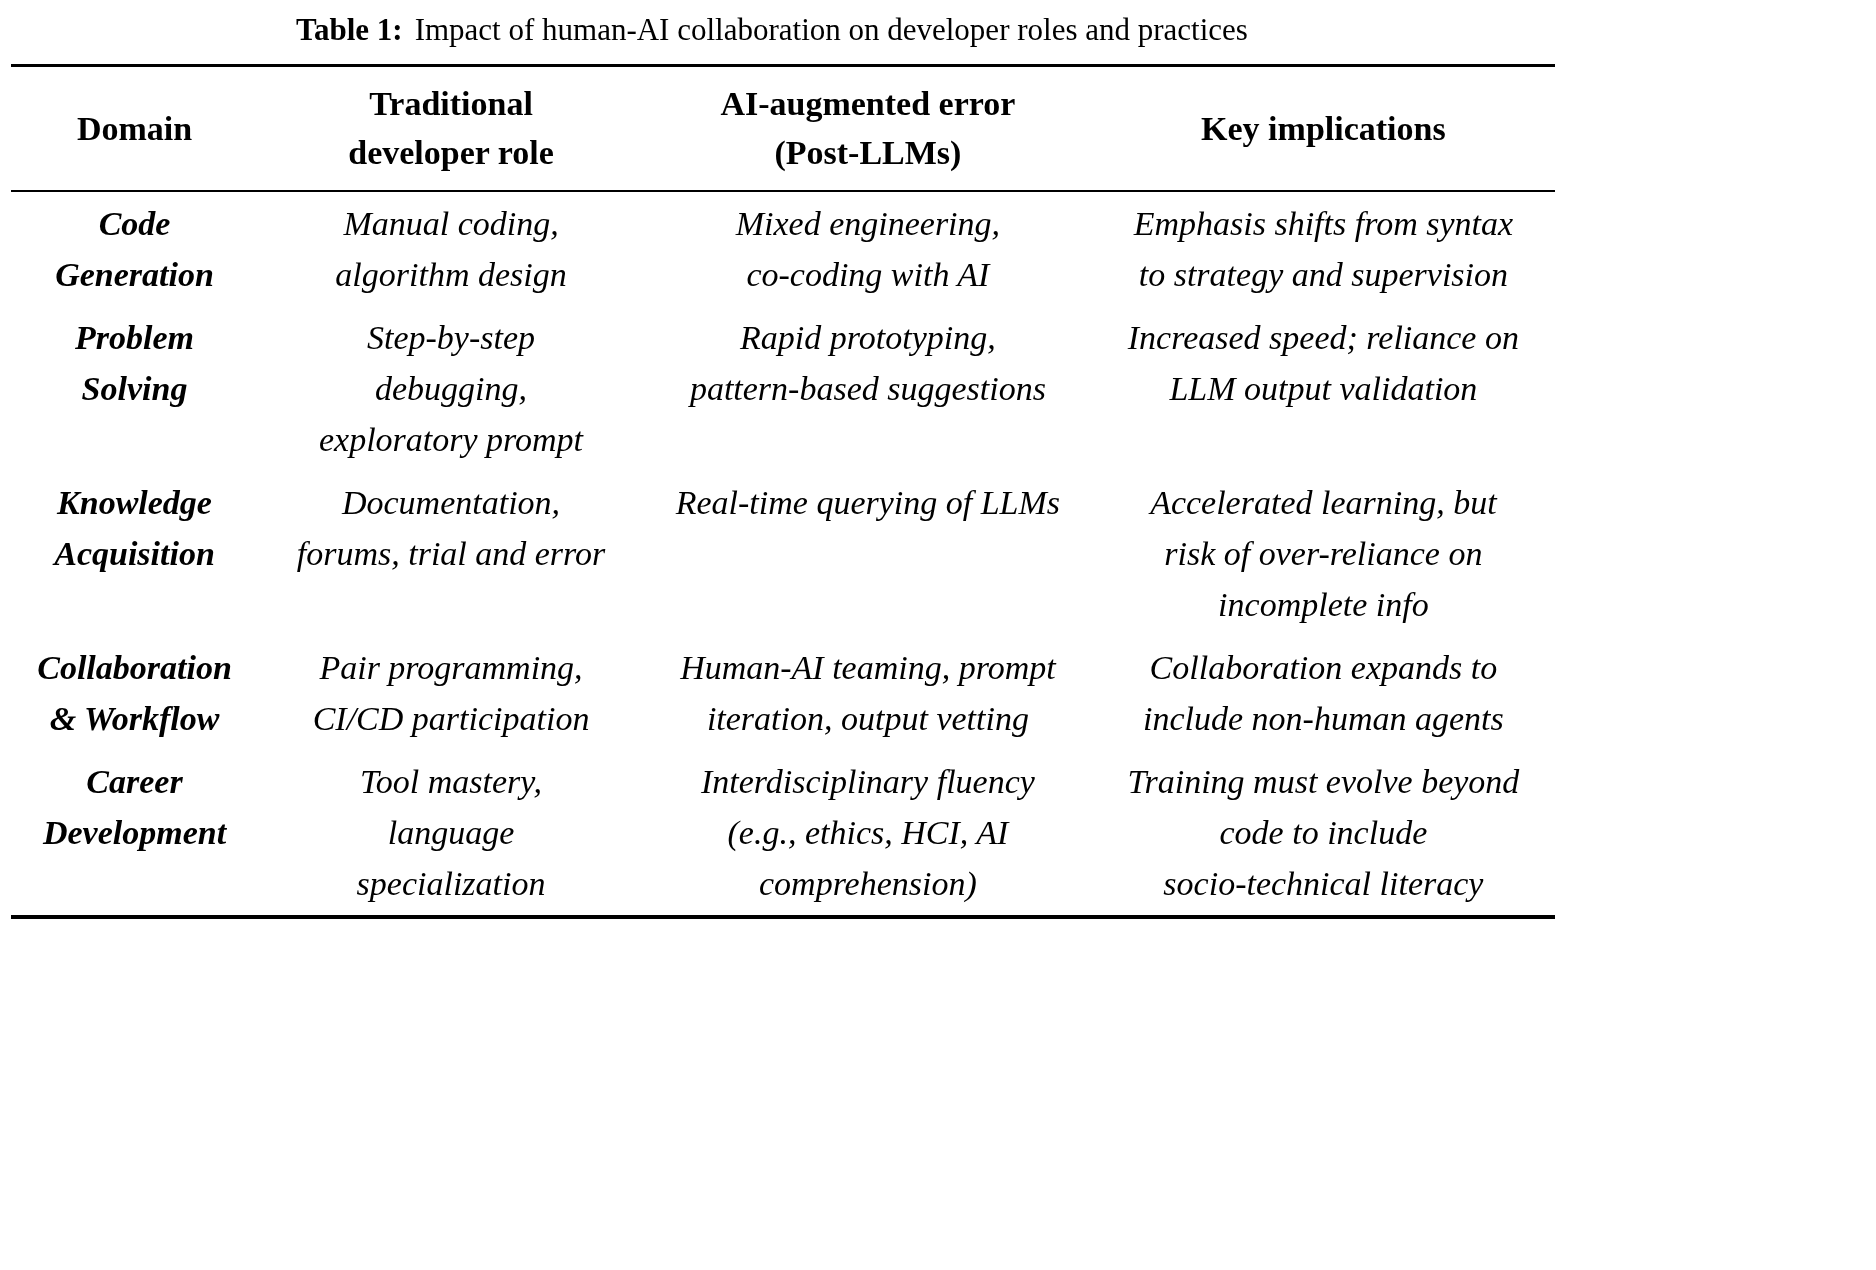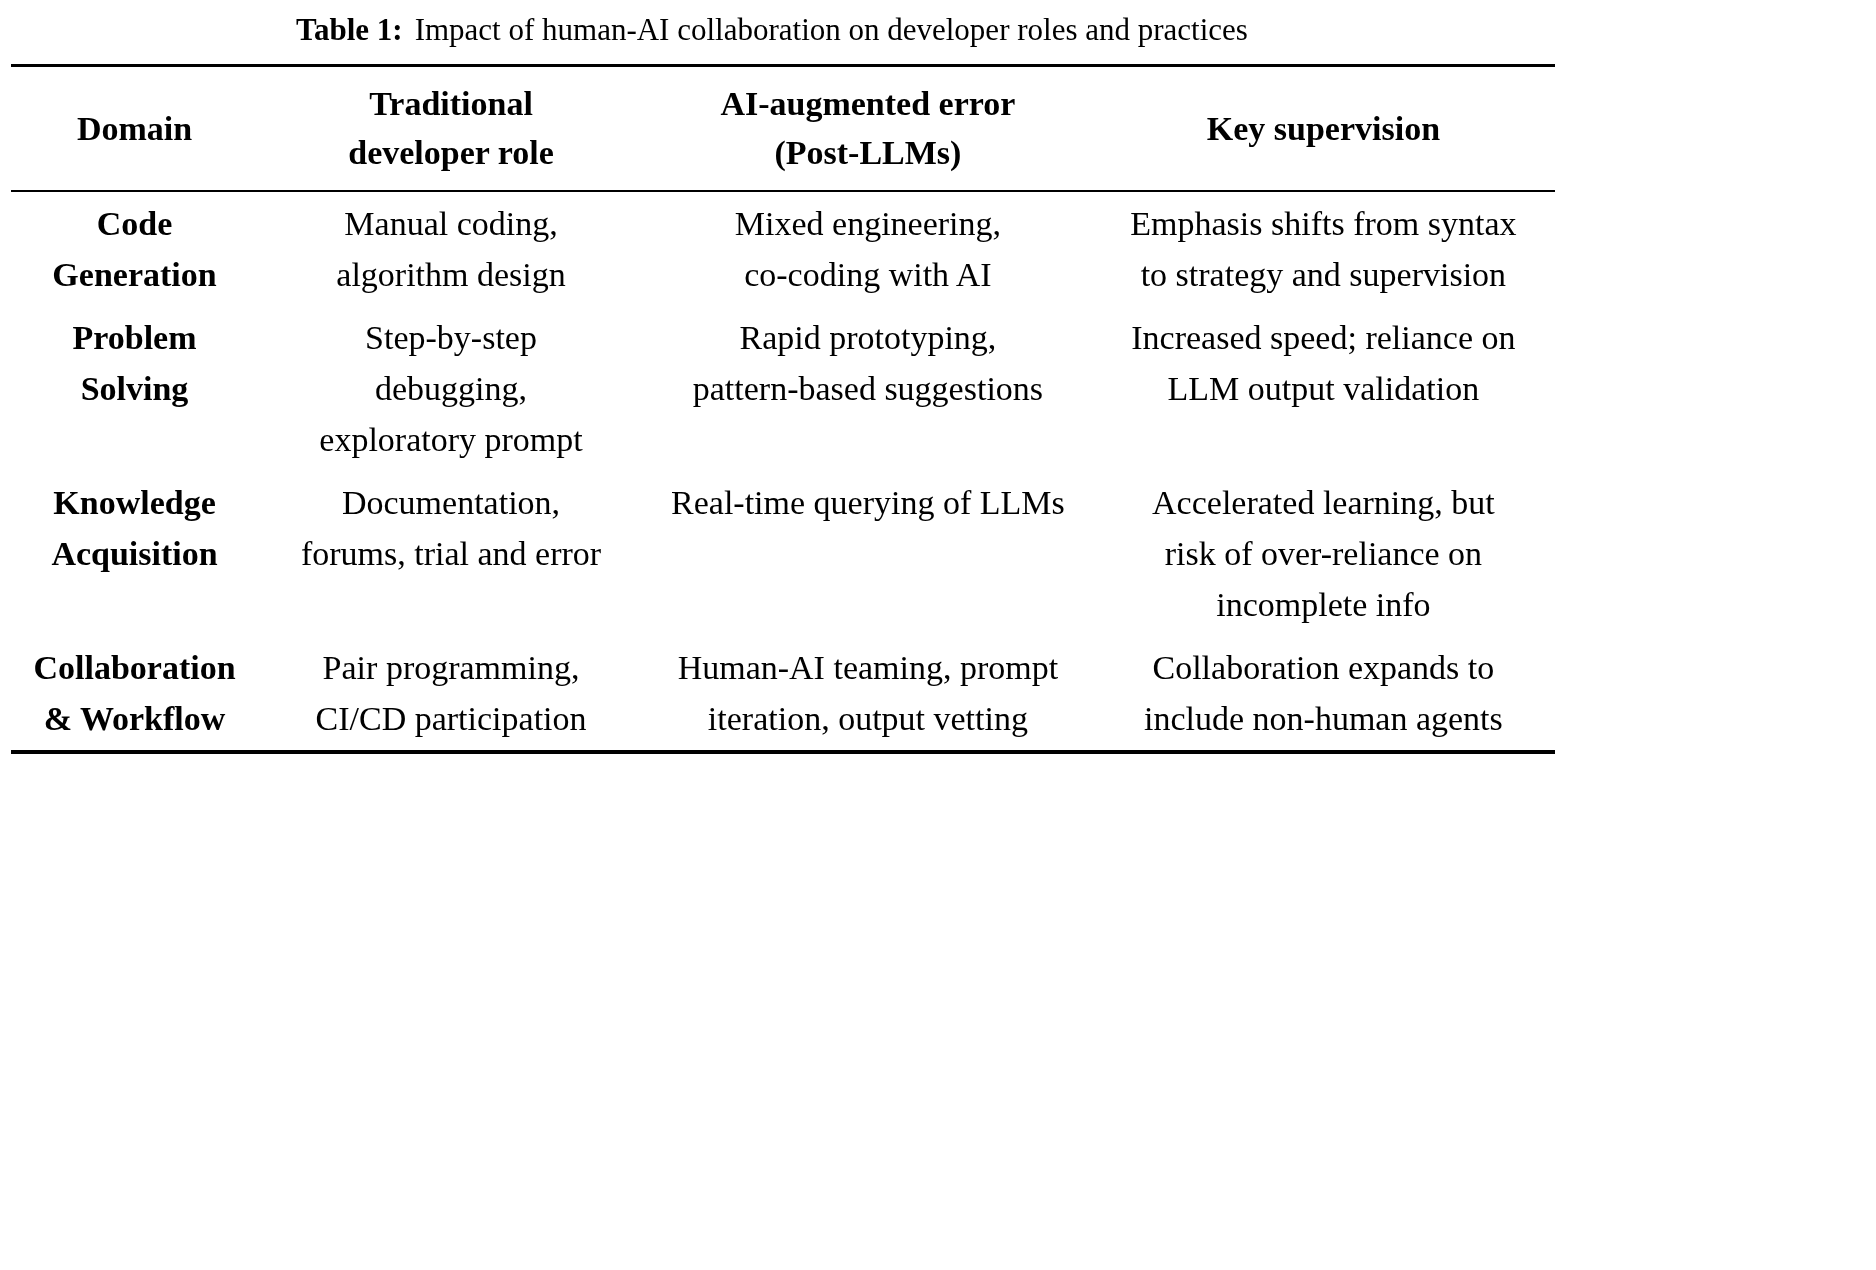--- a/index.html
+++ b/index.html
@@ -46,20 +46,21 @@
     border-bottom: 2px solid #000;
     white-space: pre-line;
   }
   tbody td {
     font-size: 34px;
     line-height: 1.5;
     text-align: center;
     vertical-align: top;
     padding: 6px 8px;
     white-space: pre-line;
+    font-style: italic;
   }
   tbody td.domain {
     font-weight: bold;
   }
 </style>
 </head>
 <body>
 
 <div class="page">
 
@@ -74,21 +75,21 @@
       <col class="c-ai">
       <col class="c-impl">
     </colgroup>
     <thead>
       <tr>
         <th>Domain</th>
         <th>Traditional
 developer role</th>
         <th>AI-augmented error
 (Post-LLMs)</th>
-        <th>Key supervision</th>
+        <th>Key implications</th>
       </tr>
     </thead>
     <tbody>
       <tr>
         <td class="domain">Code
 Generation</td>
         <td>Manual coding,
 algorithm design</td>
         <td>Mixed engineering,
 co-coding with AI</td>
@@ -119,16 +120,29 @@
       <tr>
         <td class="domain">Collaboration
 &amp; Workflow</td>
         <td>Pair programming,
 CI/CD participation</td>
         <td>Human-AI teaming, prompt
 iteration, output vetting</td>
         <td>Collaboration expands to
 include non-human agents</td>
       </tr>
+      <tr>
+        <td class="domain">Career
+Development</td>
+        <td>Tool mastery,
+language
+specialization</td>
+        <td>Interdisciplinary fluency
+(e.g., ethics, HCI, AI
+comprehension)</td>
+        <td>Training must evolve beyond
+code to include
+socio-technical literacy</td>
+      </tr>
     </tbody>
   </table>
 
 </div>
 
 </body></html>

